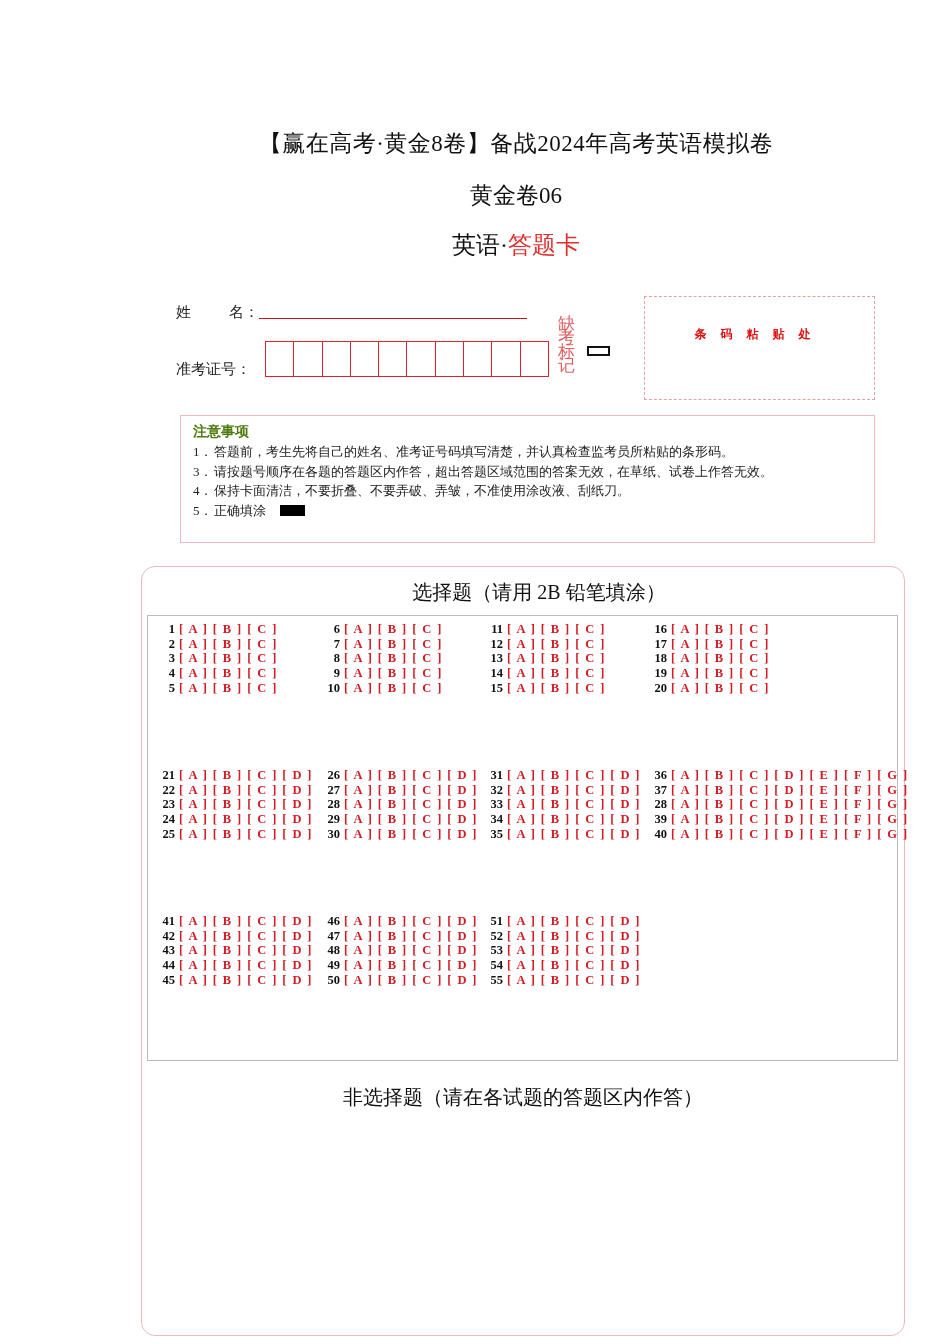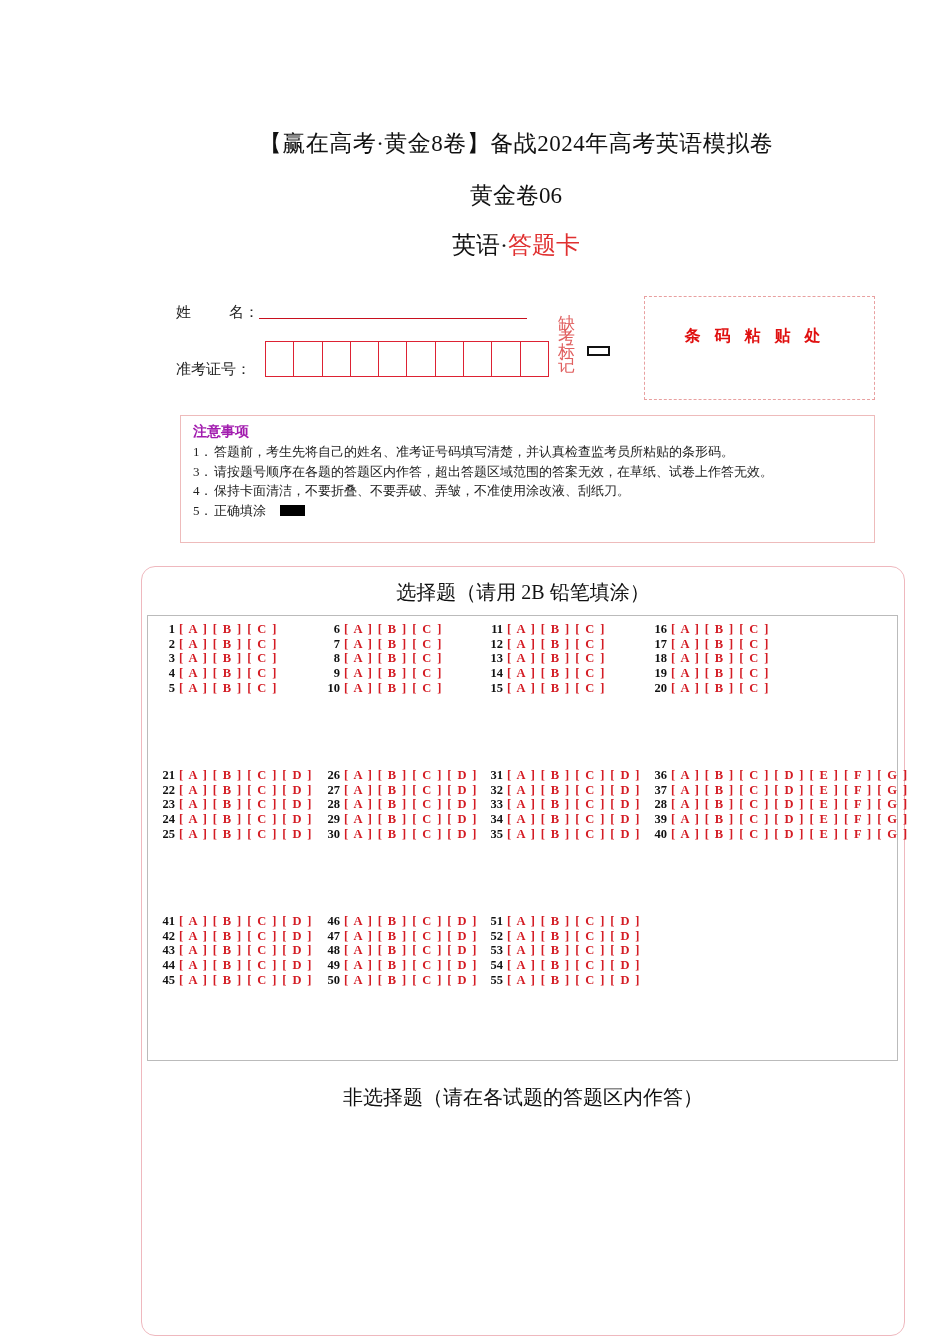--- a/index.html
+++ b/index.html
@@ -17,30 +17,30 @@
     .name-line { left: 259px; top: 318px; width: 268px; height: 0; border-bottom: 1.5px solid #c8101e; }
     .id-label { left: 176px; top: 360px; text-align: right; }
     .id-boxes { left: 265px; top: 341px; height: 35px; display: flex; }
     .id-box { width: 27.3px; height: 34px; border: 1px solid #d23; border-right: none; }
     .id-box:last-child { border-right: 1px solid #d23; }
 
     .absent { left: 558px; top: 317px; width: 30px; font-size: 17px; color: #e06060; line-height: 14px; }
     .absent-box { left: 587px; top: 346px; width: 19px; height: 6px; border: 2px solid #111; }
 
     .barcode { left: 644px; top: 296px; width: 229px; height: 102px; border: 1px dashed #e8a0a0; }
-    .barcode-text { left: 644px; top: 326px; width: 231px; text-align: center; font-size: 16px; font-weight: bold; color: #e01010; letter-spacing: 14px; }
+    .barcode-text { left: 644px; top: 326px; width: 231px; text-align: center; font-size: 12px; font-weight: bold; color: #e01010; letter-spacing: 14px; }
 
     .notice { left: 180px; top: 415px; width: 693px; height: 126px; border: 1px solid #ebb; }
-    .notice-title { left: 12px; top: 7px; font-size: 14px; font-weight: bold; color: #a21caf; font-family: "DejaVu Sans", sans-serif; }
+    .notice-title { left: 12px; top: 7px; font-size: 14px; font-weight: bold; color: #4d7c0f; font-family: "DejaVu Sans", sans-serif; }
     .notice-list { left: 12px; top: 26px; font-size: 13px; line-height: 19.5px; color: #222; }
     .notice-item .num { display: inline-block; width: 21px; }
     .fill-sample { display: inline-block; width: 25px; height: 11px; background: #000; margin-left: 14px; vertical-align: -1px; }
 
     .outer { left: 141px; top: 566px; width: 762px; height: 768px; border: 1px solid #efb8be; border-radius: 14px; }
-    .section1-title { left: 141px; width: 764px; top: 579px; text-align: center; font-size: 20px; }
+    .section1-title { left: 141px; width: 764px; top: 579px; text-align: center; font-size: 20px; padding-left: 16px; }
     .mc-box { left: 147px; top: 615px; width: 749px; height: 444px; border: 1px solid #bbb; }
 
     .q-block { position: absolute; font-family: "Liberation Serif", serif; font-weight: bold; font-size: 12.5px; line-height: 14.7px; }
     .q-row { white-space: nowrap; }
     .q-num { display: inline-block; width: 30px; text-align: right; color: #111; margin-right: 4px; }
     .q-opts { color: #d41c24; letter-spacing: 1.4px; }
 
     .section2-title { left: 141px; width: 764px; top: 1084px; text-align: center; font-size: 20px; }
   </style>
 </head>

